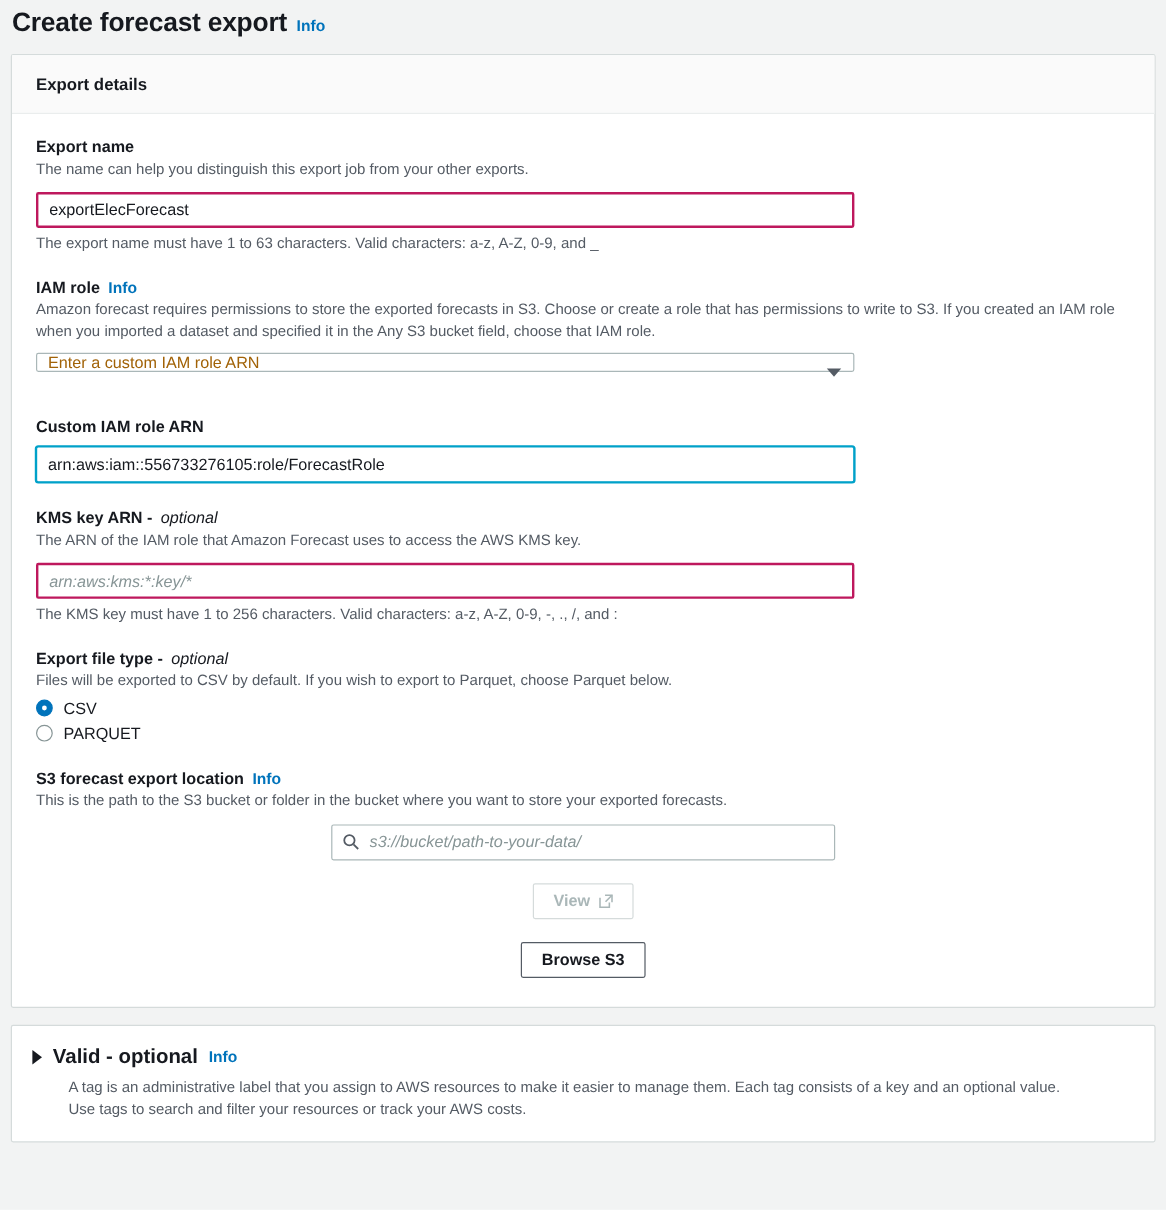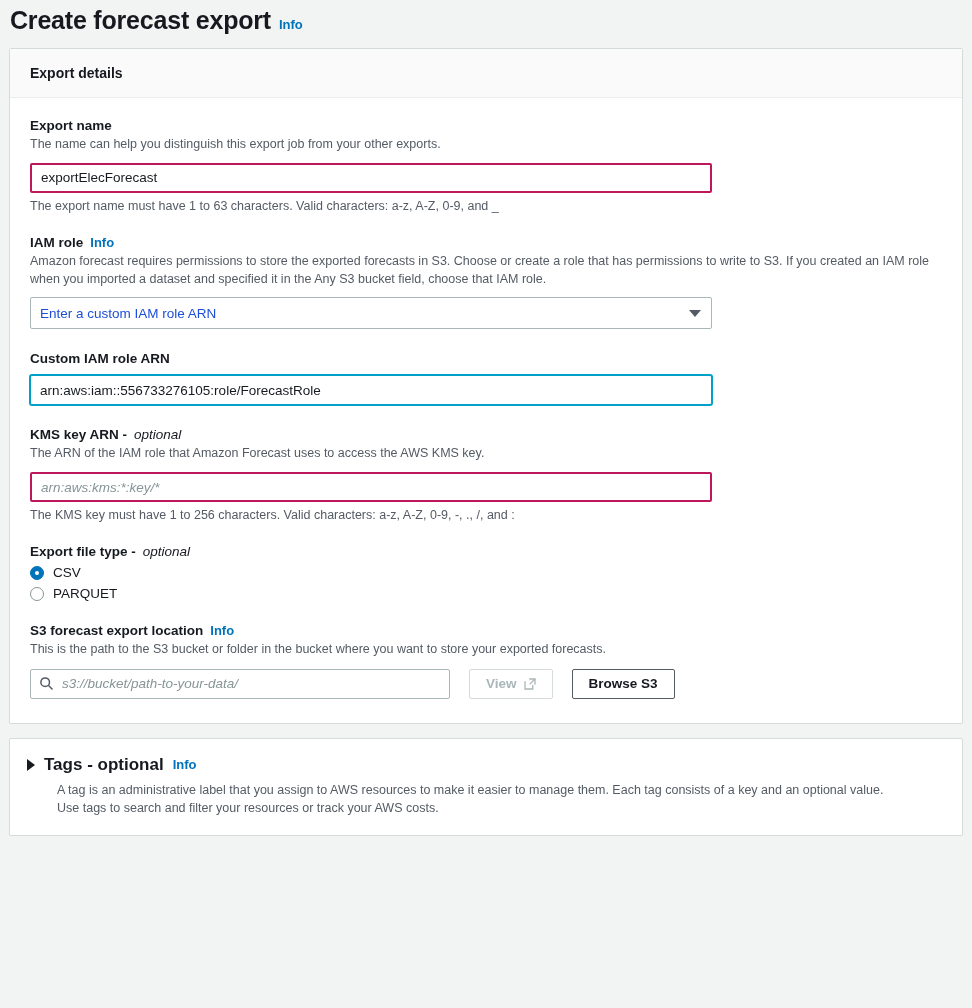--- a/index.html
+++ b/index.html
@@ -15,21 +15,21 @@
     position: relative;
     overflow: hidden;
   }
   .page-title-row {
     display: flex;
     align-items: baseline;
     padding: 6px 0 0 10px;
     gap: 8px;
   }
   .page-title {
-    font-size: 25px;
+    font-size: 22px;
     font-weight: bold;
     letter-spacing: -0.2px;
     color: #16191f;
   }
   .info-link {
     color: #0073bb;
     font-size: 13px;
     font-weight: bold;
     text-decoration: none;
     cursor: pointer;
@@ -107,26 +107,26 @@
   }
 
   .select-wrap {
     margin-top: 9px;
     position: relative;
     width: 682px;
     height: 32px;
   }
   .select-box {
     width: 682px;
-    height: 32px;
+    height: 16px;
     border: 1px solid #aab7b8;
     border-radius: 2px;
     background: #fff;
     font-size: 13.5px;
-    color: #1d4ed8;
+    color: #a16207;
     padding: 0 30px 0 9px;
     display: flex;
     align-items: center;
     cursor: pointer;
   }
   .chevron {
     position: absolute;
     right: 11px;
     top: 13px;
     width: 0; height: 0;
@@ -163,20 +163,21 @@
     border-radius: 50%;
     background: #fff;
   }
   .radio-label { font-size: 13.5px; color: #16191f; }
 
   .s3-row {
     display: flex;
     align-items: center;
     gap: 19px;
     margin-top: 10px;
+    flex-direction: column;
   }
   .search-input-wrap {
     position: relative;
     width: 420px;
     height: 30px;
   }
   .search-input {
     width: 420px; height: 30px;
     border: 1px solid #aab7b8;
     border-radius: 2px;
@@ -325,20 +326,21 @@
         <div class="field-desc">The ARN of the IAM role that Amazon Forecast uses to access the AWS KMS key.</div>
         <input class="text-input" type="text" placeholder="arn:aws:kms:*:key/*" style="">
         <div class="field-hint">The KMS key must have 1 to 256 characters. Valid characters: a-z, A-Z, 0-9, -, ., /, and :</div>
       </div>
 
       <div class="field">
         <div class="field-label">
           <span>Export file type -</span>
           <span class="optional">optional</span>
         </div>
+        <div class="field-desc">Files will be exported to CSV by default. If you wish to export to Parquet, choose Parquet below.</div>
 
         <div class="radio-row">
           <span class="radio checked"></span>
           <span class="radio-label">CSV</span>
         </div>
         <div class="radio-row">
           <span class="radio"></span>
           <span class="radio-label">PARQUET</span>
         </div>
       </div>
@@ -373,20 +375,20 @@
           </div>
         </div>
       </div>
 
     </div>
   </div>
 
   <div class="card tags-card">
     <div class="tags-head">
       <span class="caret"></span>
-      <span class="tags-title">Tags - optional</span>
+      <span class="tags-title">Valid - optional</span>
       <a class="info-link">Info</a>
     </div>
     <div class="tags-desc">A tag is an administrative label that you assign to AWS resources to make it easier to manage them. Each tag consists of a key and an optional value. Use tags to search and filter your resources or track your AWS costs.</div>
   </div>
 
 
 </div>
 
 </body></html>

